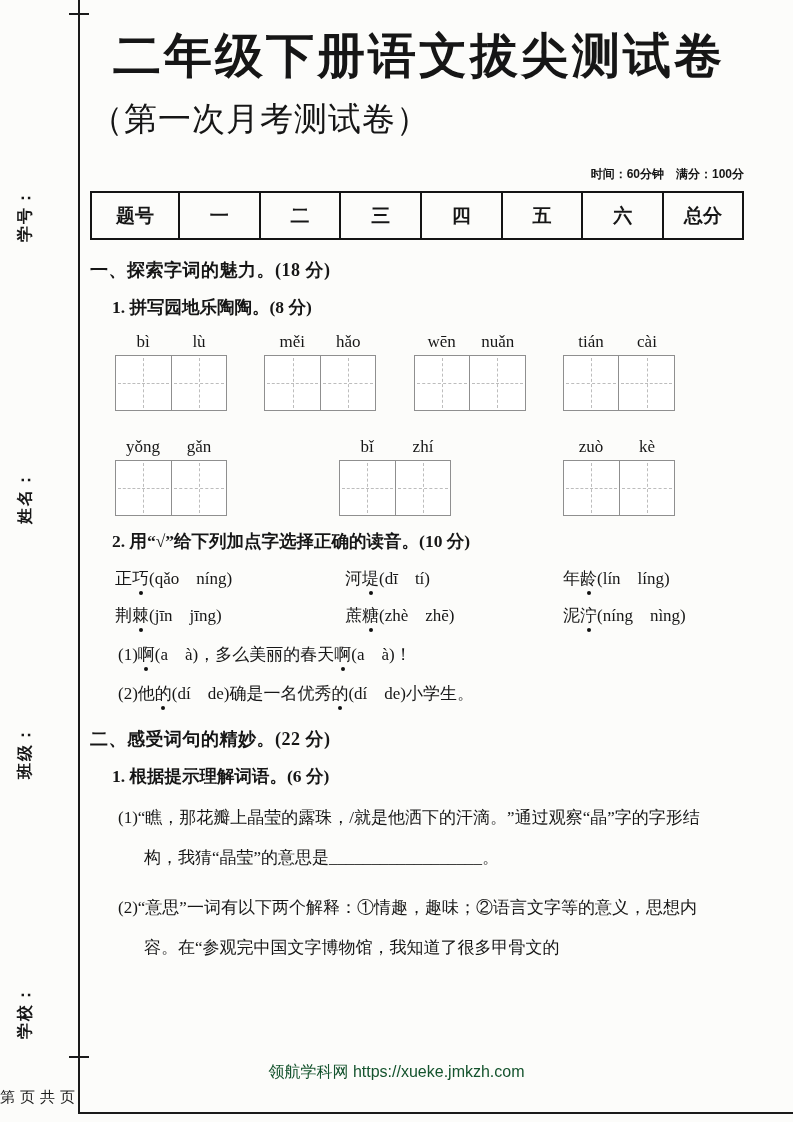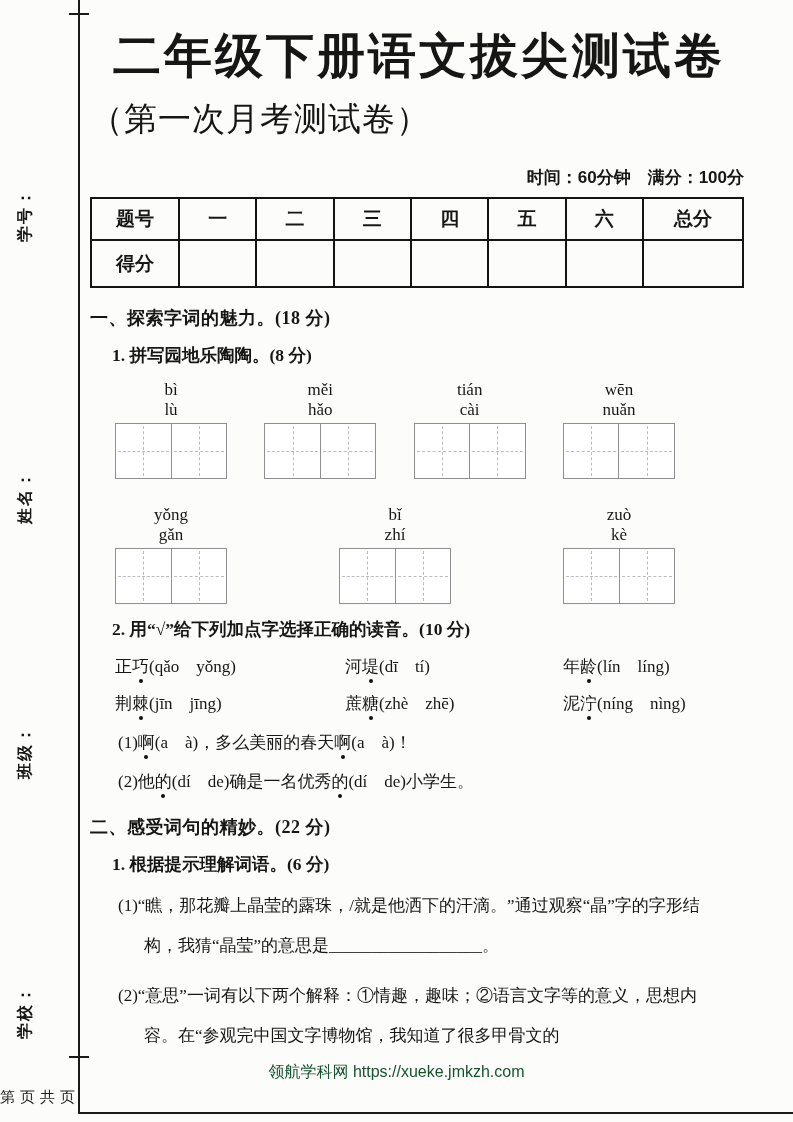--- a/index.html
+++ b/index.html
@@ -33,37 +33,37 @@
     line-height:1.15;
   }
   .subtitle {
     margin-top:14px; text-align:left;
     font-family:"Liberation Sans", sans-serif;
     font-size:33px; font-weight:400; letter-spacing:1px;
   }
   .meta {
     margin-top:24px; text-align:right; padding-right:4px;
     font-family:"Liberation Sans", sans-serif;
-    font-size:17px; font-weight:600;
+    font-size:12px; font-weight:600;
   }
   .score-table { width:654px; margin-top:8px; border-collapse:collapse; table-layout:fixed; }
   .score-table td {
     border:2px solid #141414; text-align:center;
     font-size:19px; font-weight:600; height:42px;
   }
   .score-table tr:last-child td { height:47px; }
   .score-table td.c0 { width:88px; }
-  .score-table td.cl { width:100px; }
+  .score-table td.cl { width:80px; }
   .sec-heading { margin-top:18px; font-size:18px; font-weight:bold; letter-spacing:0.5px; }
   .item-label { margin:13px 0 0 22px; font-size:17.5px; font-weight:bold; }
   
   .pinyin-row { margin:13px 0 0 25px; width:560px; display:flex; justify-content:space-between; }
   .pinyin-row.second { margin-top:26px; }
   .pinyin-group { width:112px; }
-  .pinyin-labels { display:flex; font-size:17px; line-height:20px;flex-direction:column; }
+  .pinyin-labels { display:flex; font-size:17px; line-height:20px; }
   .pinyin-labels span { flex:1; text-align:center; }
   .tian-grid { margin-top:3px; height:56px; border:1.5px solid #8f8f8f; display:flex; background:#fff; }
   .tian-cell { flex:1; position:relative; }
   .tian-cell + .tian-cell { border-left:1.5px solid #8f8f8f; }
   .tian-cell::before {
     content:""; position:absolute; left:50%; top:2px; bottom:2px;
     border-left:1px dashed #bdbdbd;
   }
   .tian-cell::after {
     content:""; position:absolute; top:50%; left:2px; right:2px;
@@ -122,30 +122,20 @@
           <tr>
         <td class="c0">题号</td>
         <td>一</td>
         <td>二</td>
         <td>三</td>
         <td>四</td>
         <td>五</td>
         <td>六</td>
         <td class="cl">总分</td>
       </tr>
-      <tr>
-        <td class="c0">得分</td>
-        <td></td>
-        <td></td>
-        <td></td>
-        <td></td>
-        <td></td>
-        <td></td>
-        <td class="cl"></td>
-      </tr>
     </tbody>
       </table>
 
     <div class="sec-heading">一、探索字词的魅力。(18 分)</div>
     <div class="item-label">1. 拼写园地乐陶陶。(8 分)</div>
 
     <div class="pinyin-row">
       <div class="pinyin-group">
         <div class="pinyin-labels">
           <span>bì</span>
@@ -161,38 +151,38 @@
           <span>měi</span>
           <span>hǎo</span>
         </div>
         <div class="tian-grid">
           <div class="tian-cell"></div>
           <div class="tian-cell"></div>
         </div>
       </div>
       <div class="pinyin-group">
         <div class="pinyin-labels">
+          <span>wēn</span>
+          <span>nuǎn</span>
+        </div>
+        <div class="tian-grid">
+          <div class="tian-cell"></div>
+          <div class="tian-cell"></div>
+        </div>
+      </div>
+      <div class="pinyin-group">
+        <div class="pinyin-labels">
           <span>tián</span>
           <span>cài</span>
         </div>
         <div class="tian-grid">
           <div class="tian-cell"></div>
           <div class="tian-cell"></div>
         </div>
       </div>
-      <div class="pinyin-group">
-        <div class="pinyin-labels">
-          <span>wēn</span>
-          <span>nuǎn</span>
-        </div>
-        <div class="tian-grid">
-          <div class="tian-cell"></div>
-          <div class="tian-cell"></div>
-        </div>
-      </div>
     </div>
 
     <div class="pinyin-row second">
       <div class="pinyin-group">
         <div class="pinyin-labels">
           <span>yǒng</span>
           <span>gǎn</span>
         </div>
         <div class="tian-grid">
           <div class="tian-cell"></div>
@@ -218,21 +208,21 @@
           <div class="tian-cell"></div>
           <div class="tian-cell"></div>
         </div>
       </div>
     </div>
 
     <div class="item-label">2. 用“√”给下列加点字选择正确的读音。(10 分)</div>
 
     <div class="phrase-row">
       <div class="phrase w1">
-        <span>正</span><span class="dotchar">巧</span><span>(qǎo　yǒng)</span>
+        <span>正</span><span class="dotchar">巧</span><span>(qǎo　níng)</span>
       </div>
       <div class="phrase w2">
         <span>河</span><span class="dotchar">堤</span><span>(dī　tí)</span>
       </div>
       <div class="phrase">
         <span>年</span><span class="dotchar">龄</span><span>(lín　líng)</span>
       </div>
     </div>
 
     <div class="phrase-row">

